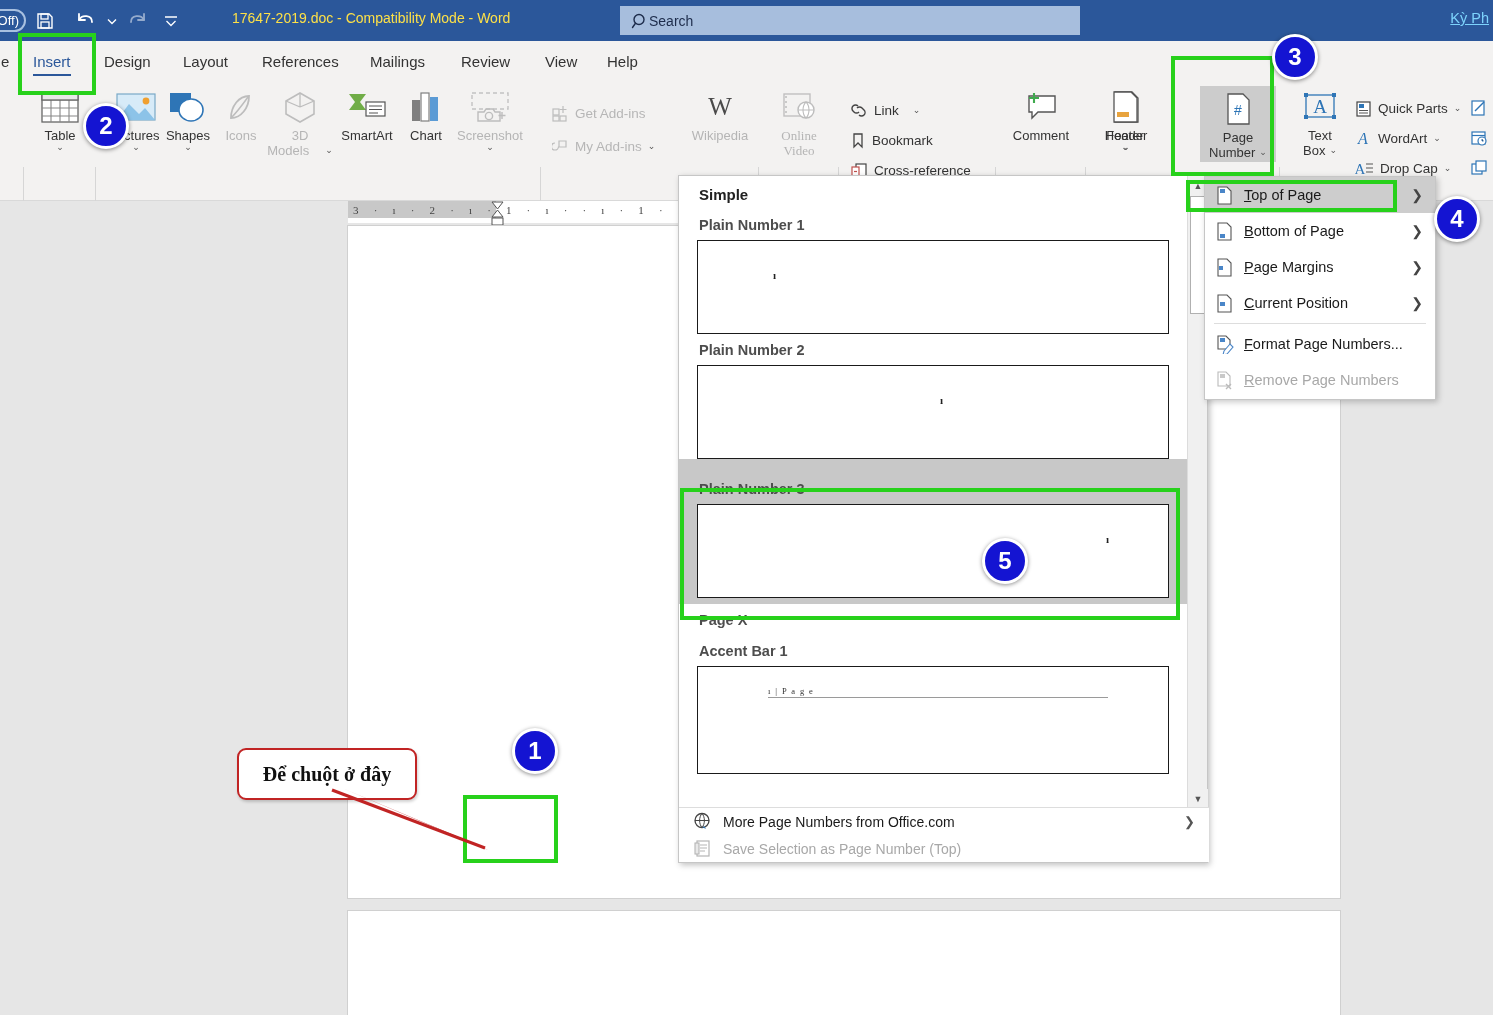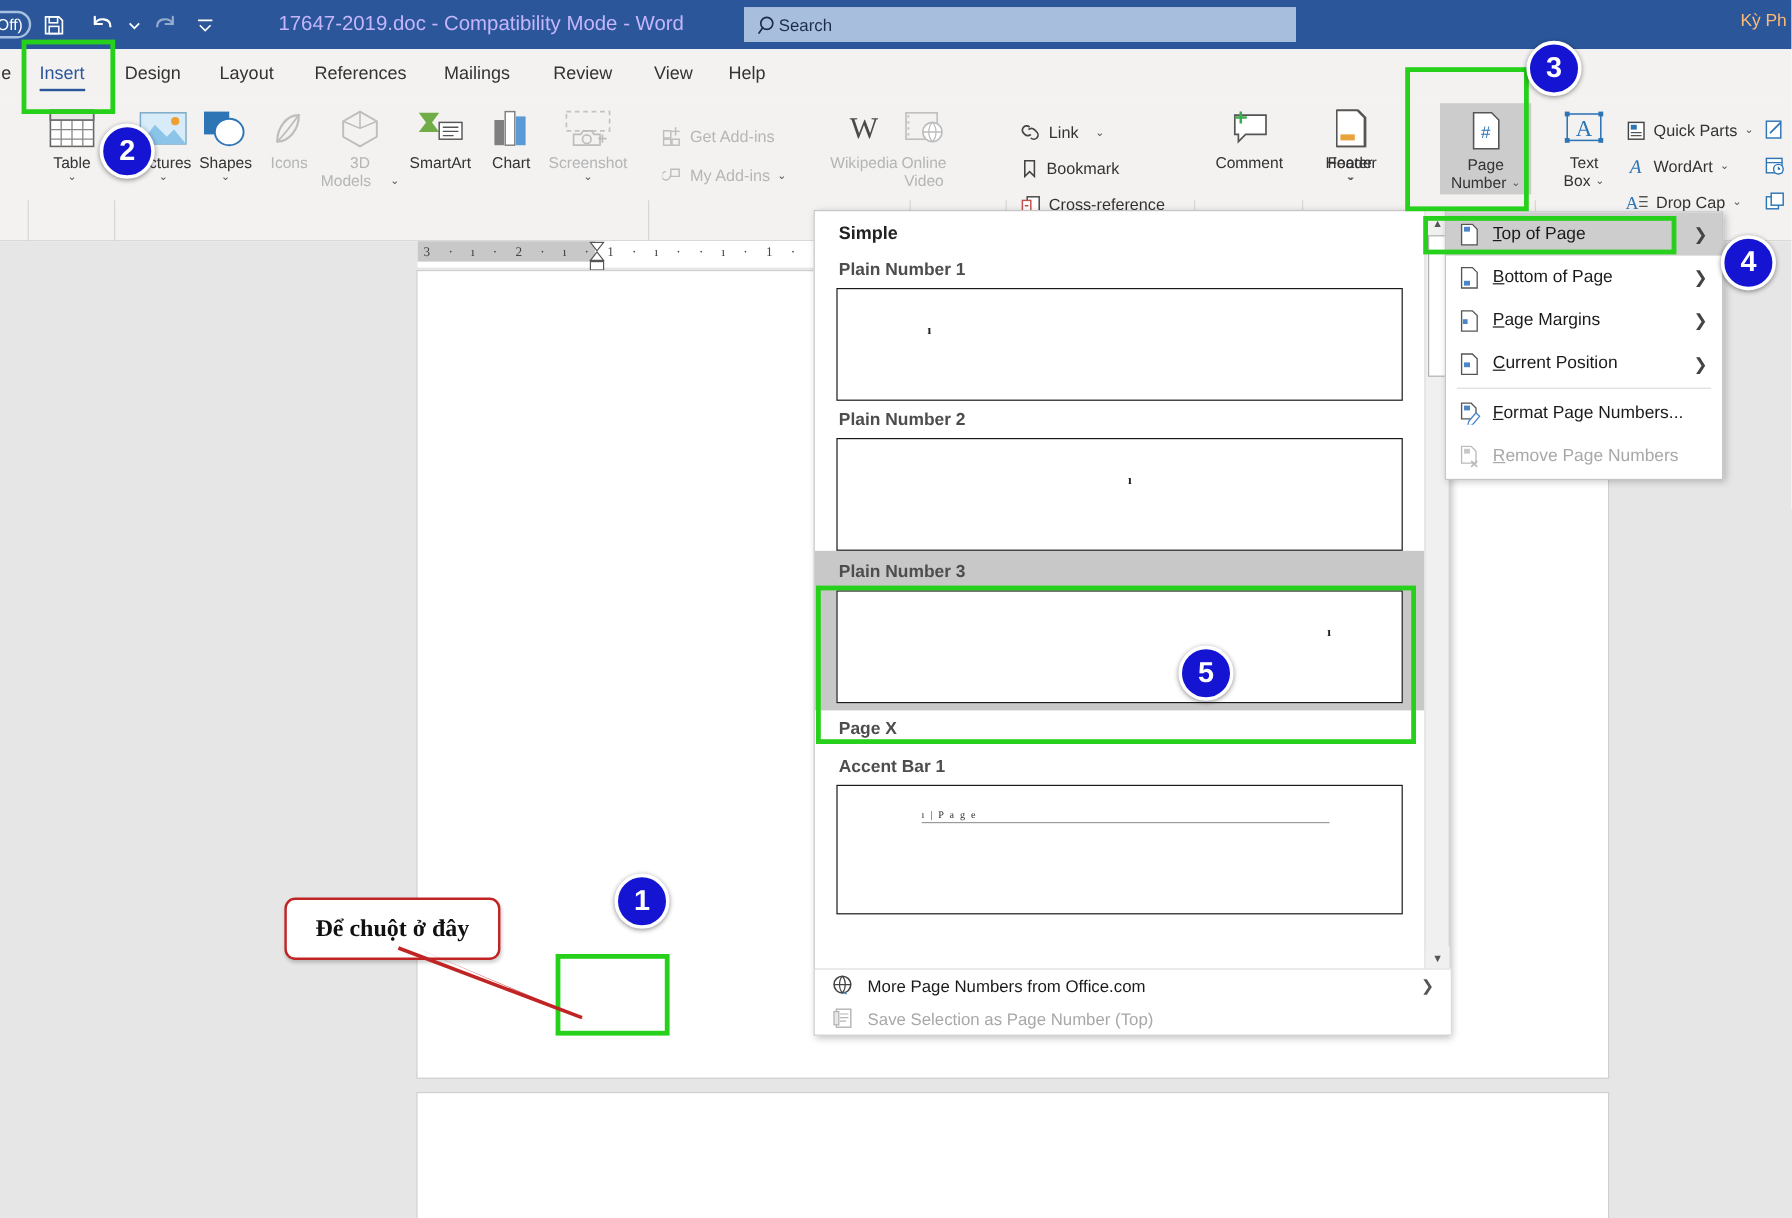--- a/index.html
+++ b/index.html
@@ -22,32 +22,32 @@
     color: #ffffff; font-size: 13px; line-height: 19px; text-align: right;
     padding-right: 5px;
   }
   .qat-icon {
     position: absolute; top: 8px; width: 26px; height: 26px;
     display: flex; align-items: center; justify-content: center;
     color: #ffffff;
   }
   .title-text {
     position: absolute; left: 232px; top: 10px;
-    font-size: 17px; color: #c4b5fd; white-space: nowrap;
+    font-size: 14px; color: #fde047; white-space: nowrap;
   }
   .searchbox {
     position: absolute; left: 620px; top: 6px; width: 460px; height: 29px;
     background: #a7bedd; border: 1px solid #a7bedd;
     display: flex; align-items: center; gap: 9px; padding-left: 28px;
   }
   .searchbox .ph { font-size: 14px; color: #1d2c4b; }
   .search-glyph { position: absolute; left: 10px; top: 5px; }
   .user-name {
     position: absolute; right: 4px; top: 10px;
-    font-size: 14.5px; color: #fdba74; white-space: nowrap;
+    font-size: 14.5px; color: #7dd3fc; white-space: nowrap; text-decoration: underline;
   }
 
   
   .ribbon-tabs {
     position: absolute; left: 0; top: 41px; width: 1493px; height: 40px;
     background: #f3f2f1;
   }
   .tab {
     position: absolute; top: 0; height: 40px;
     font-size: 15px; color: #333333;
@@ -409,21 +409,21 @@
       <span class="chev">⌄</span>
     </div>
     <div class="bigbtn disabled" style="left:680px;top:5px;width:80px;">
       <span class="ic">
         <svg width="36" height="30" viewBox="0 0 36 30">
             <text x="18" y="23" font-family="Liberation Serif, serif" font-size="25" fill="#4a4a4a" text-anchor="middle">W</text>
           </svg>
       </span>
       <span>Wikipedia</span>
     </div>
-    <div class="bigbtn disabled" style="left:734px;top:5px;width:72px;">
+    <div class="bigbtn disabled" style="left:763px;top:5px;width:72px;font-family:Liberation Serif, serif;">
       <span class="ic">
         <svg width="40" height="32" viewBox="0 0 40 32">
             <rect x="5" y="3" width="26" height="22" fill="none" stroke="#c0c0c0" stroke-width="1.4"></rect>
             <path d="M7 5v2M7 10v2M7 15v2M7 20v2" stroke="#c0c0c0" stroke-width="1.6"></path>
             <circle cx="27" cy="19" r="8" fill="#fff" stroke="#bdbdbd" stroke-width="1.4"></circle>
             <path d="M19 19h16M27 11c4 4 4 12 0 16M27 11c-4 4-4 12 0 16" stroke="#bdbdbd" stroke-width="1.1" fill="none"></path>
           </svg>
       </span>
       <span>Online</span>
       <span>Video</span>
@@ -620,21 +620,21 @@
           </div>
         </div>
 
         <div class="gal-item">
           <div class="lbl">Plain Number 2</div>
           <div class="gal-thumb" style="height:94px;">
             <div class="pgmark" style="left:242px;top:28px;">ı</div>
           </div>
         </div>
 
-        <div class="gal-item selected" style="padding-top:2px;padding-bottom:6px;">
+        <div class="gal-item selected" style="padding-top:14px;padding-bottom:6px;">
           <div class="lbl">Plain Number 3</div>
           <div class="gal-thumb" style="height:94px;">
             <div class="pgmark" style="left:408px;top:28px;">ı</div>
           </div>
         </div>
 
         <div class="gal-item">
           <div class="lbl">Page X</div>
         </div>
 

